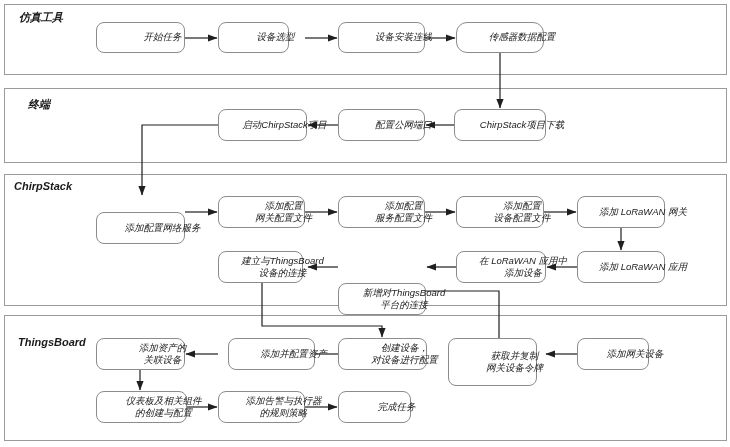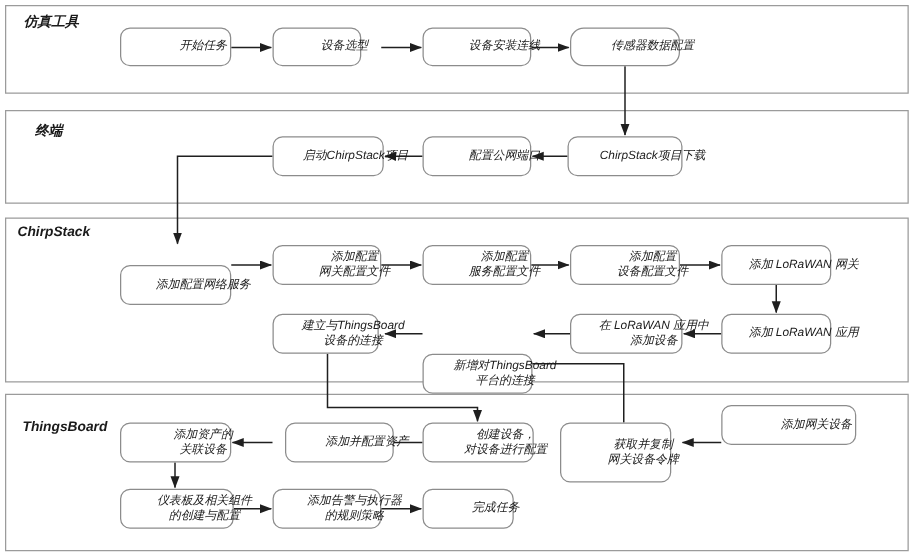--- a/index.html
+++ b/index.html
@@ -171,21 +171,21 @@
       <span>添加并配置资产</span>
     </div>
     <div class="node" style="left: 338px; top: 338px; width: 89px; height: 32px;">
       <span>创建设备，</span>
       <span>对设备进行配置</span>
     </div>
     <div class="node" style="left: 448px; top: 338px; width: 89px; height: 48px; align-items: center;">
       <span>获取并复制</span>
       <span>网关设备令牌</span>
     </div>
-    <div class="node" style="left: 577px; top: 324px; width: 108px; height: 32px;">
+    <div class="node" style="left: 577px; top: 338px; width: 72px; height: 32px;">
       <span>添加网关设备</span>
     </div>
     <div class="node" style="left: 96px; top: 391px; width: 91px; height: 32px;">
       <span>仪表板及相关组件</span>
       <span>的创建与配置</span>
     </div>
     <div class="node" style="left: 218px; top: 391px; width: 87px; height: 32px;">
       <span>添加告警与执行器</span>
       <span>的规则策略</span>
     </div>

